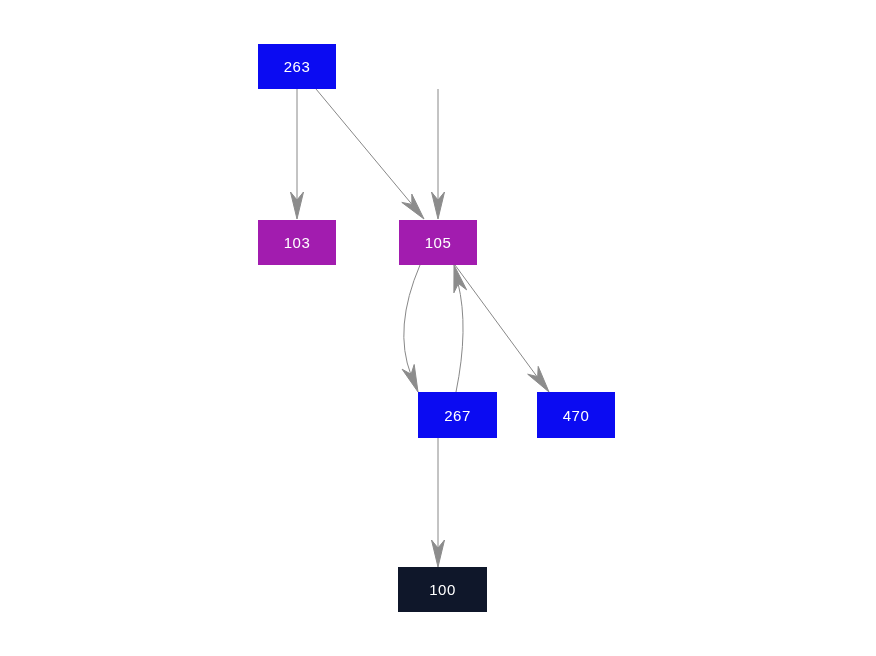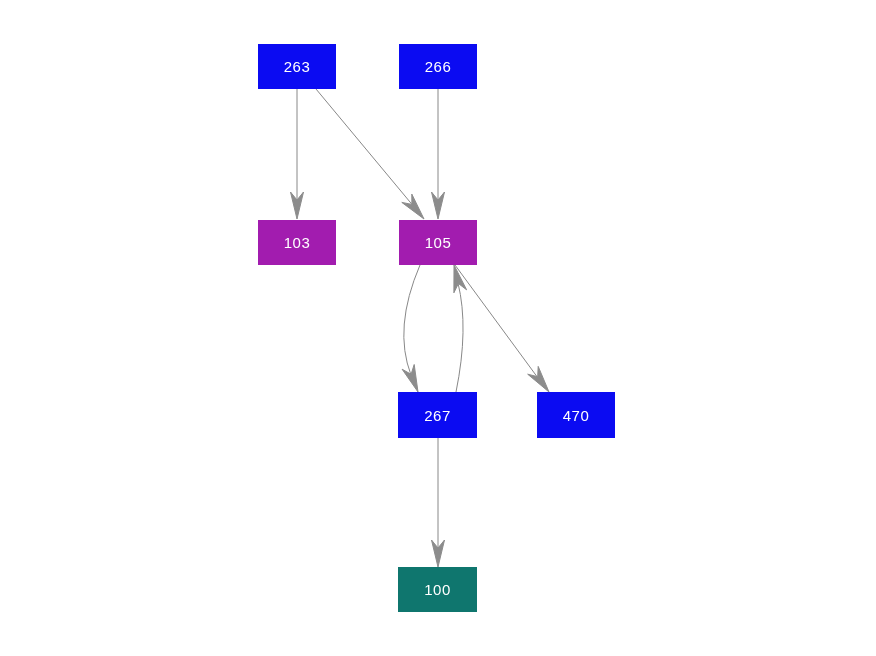--- a/index.html
+++ b/index.html
@@ -36,36 +36,33 @@
   }
 </style>
 </head>
 <body>
 
 <div id="canvas" style="background: rgb(255, 255, 255);">
 
   <div class="node" style="left: 258px; top: 44px; width: 78px; height: 45px; background: rgb(11, 11, 242);">
     <span style="color: rgb(255, 255, 255);">263</span>
   </div>
-  <div class="node" style="left: 399px; top: 44px; width: 78px; height: 45px; background: rgb(11, 11, 242);">
-    <span style="color: rgb(255, 255, 255);">266</span>
-  </div>
   <div class="node" style="left: 258px; top: 220px; width: 78px; height: 45px; background: #a21caf;">
     <span style="color: rgb(255, 255, 255);">103</span>
   </div>
   <div class="node" style="left: 399px; top: 220px; width: 78px; height: 45px; background: #a21caf;">
     <span style="color: rgb(255, 255, 255);">105</span>
   </div>
-  <div class="node" style="left: 398px; top: 392px; width: 79px; height: 46px; background: rgb(11, 11, 242);">
+  <div class="node" style="left: 418px; top: 392px; width: 79px; height: 46px; background: rgb(11, 11, 242);">
     <span style="color: rgb(255, 255, 255);">267</span>
   </div>
   <div class="node" style="left: 537px; top: 392px; width: 78px; height: 46px; background: rgb(11, 11, 242);">
     <span style="color: rgb(255, 255, 255);">470</span>
   </div>
-  <div class="node" style="left: 398px; top: 567px; width: 79px; height: 45px; background: #0f766e;">
+  <div class="node" style="left: 398px; top: 567px; width: 89px; height: 45px; background: #0f172a;">
     <span style="color: rgb(255, 255, 255);">100</span>
   </div>
 
   <svg id="edges" width="876" height="656" viewBox="0 0 876 656">
       <g>
         <path d="M297,89 L297,201" fill="none" stroke="#888888" stroke-width="1"></path>
         <polygon points="297.0,219.0 290.5,192.0 297.0,200.0 303.5,192.0" fill="#8c8c8c" stroke="#8c8c8c" stroke-width="1"></polygon>
       </g>
       <g>
         <path d="M316,89 L412.5,205" fill="none" stroke="#888888" stroke-width="1"></path>

